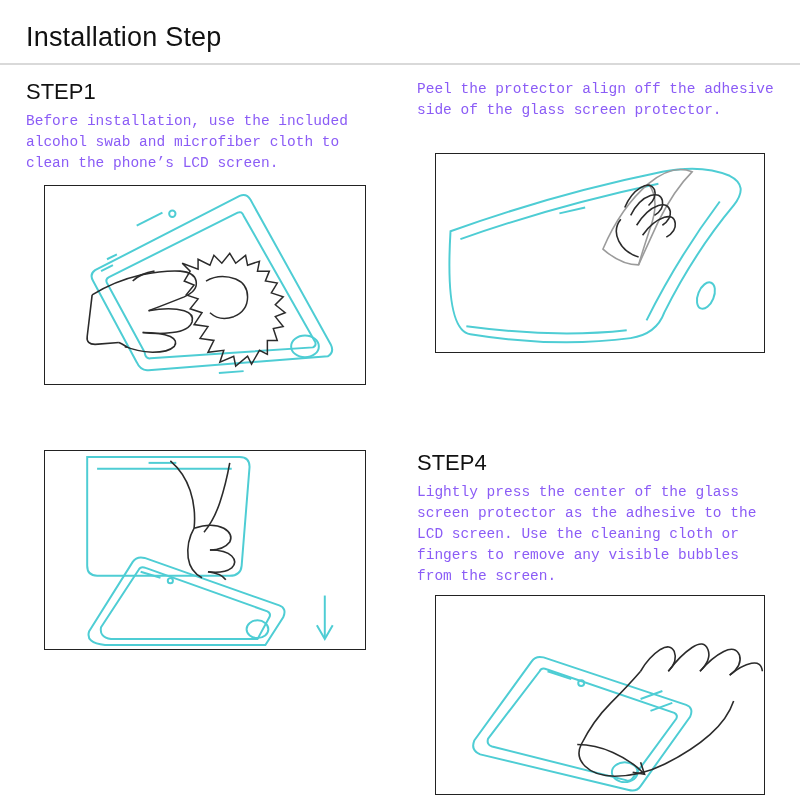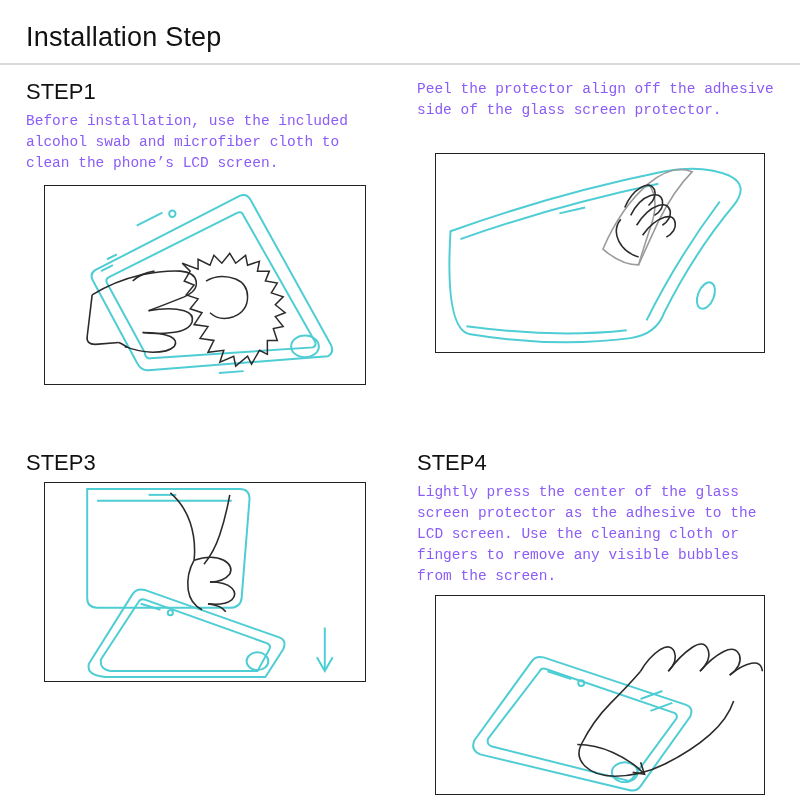--- a/index.html
+++ b/index.html
@@ -158,21 +158,20 @@
             <path d="M196 62 Q204 46 216 42 Q226 39 228 47 Q230 56 220 62"></path>
             <path d="M202 72 Q212 56 224 52 Q234 49 236 58 Q237 66 228 72"></path>
             <path d="M208 82 Q218 68 230 64 Q240 61 241 70 Q242 78 232 84"></path>
             <path d="M186 66 Q178 76 184 88 Q190 100 204 104"></path>
           </g>
         </svg>
       </div>
     </div>
 
     <div class="step">
-      <div class="step-title">STEP3</div>
       <div class="figure">
         <svg viewBox="0 0 322 200" preserveAspectRatio="xMidYMid meet" aria-hidden="true">
 
           <g class="cy" stroke-width="2">
             <path d="M42 6 L196 6 Q206 6 206 16 L198 116 Q197 126 186 126 L52 126 Q42 126 42 116 Z"></path>
             <path d="M52 18 L188 18"></path>
             <path d="M104 12 L132 12"></path>
 
             <path d="M44 182 L88 112 Q92 106 100 108 L236 156 Q244 159 240 168 L222 196 L60 196 Q40 194 44 182 Z"></path>
             <path d="M56 178 L94 120 Q96 116 101 118 L224 162 Q228 164 226 168 L214 190 L66 190 Q54 188 56 178 Z"></path>

